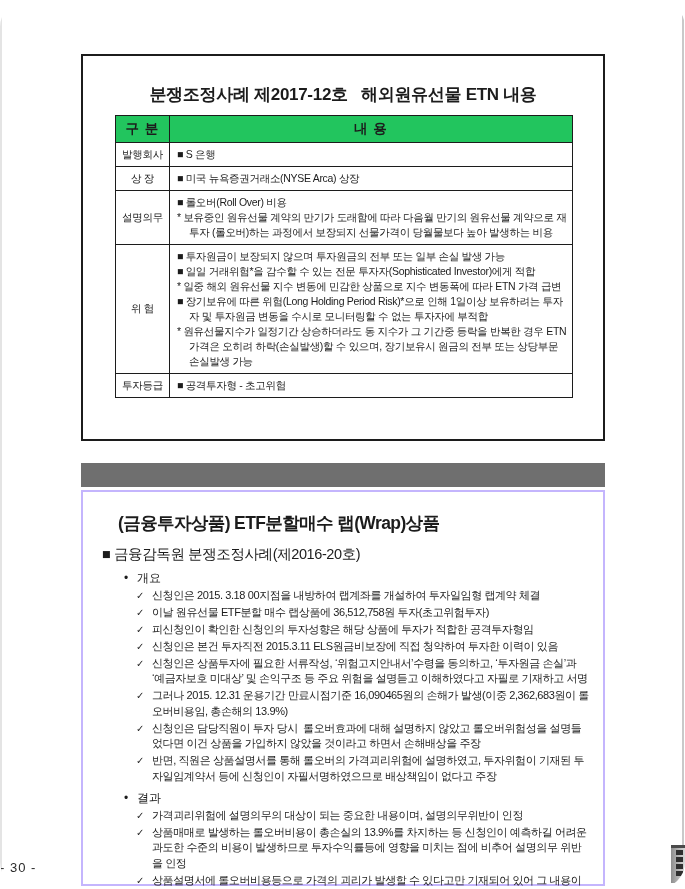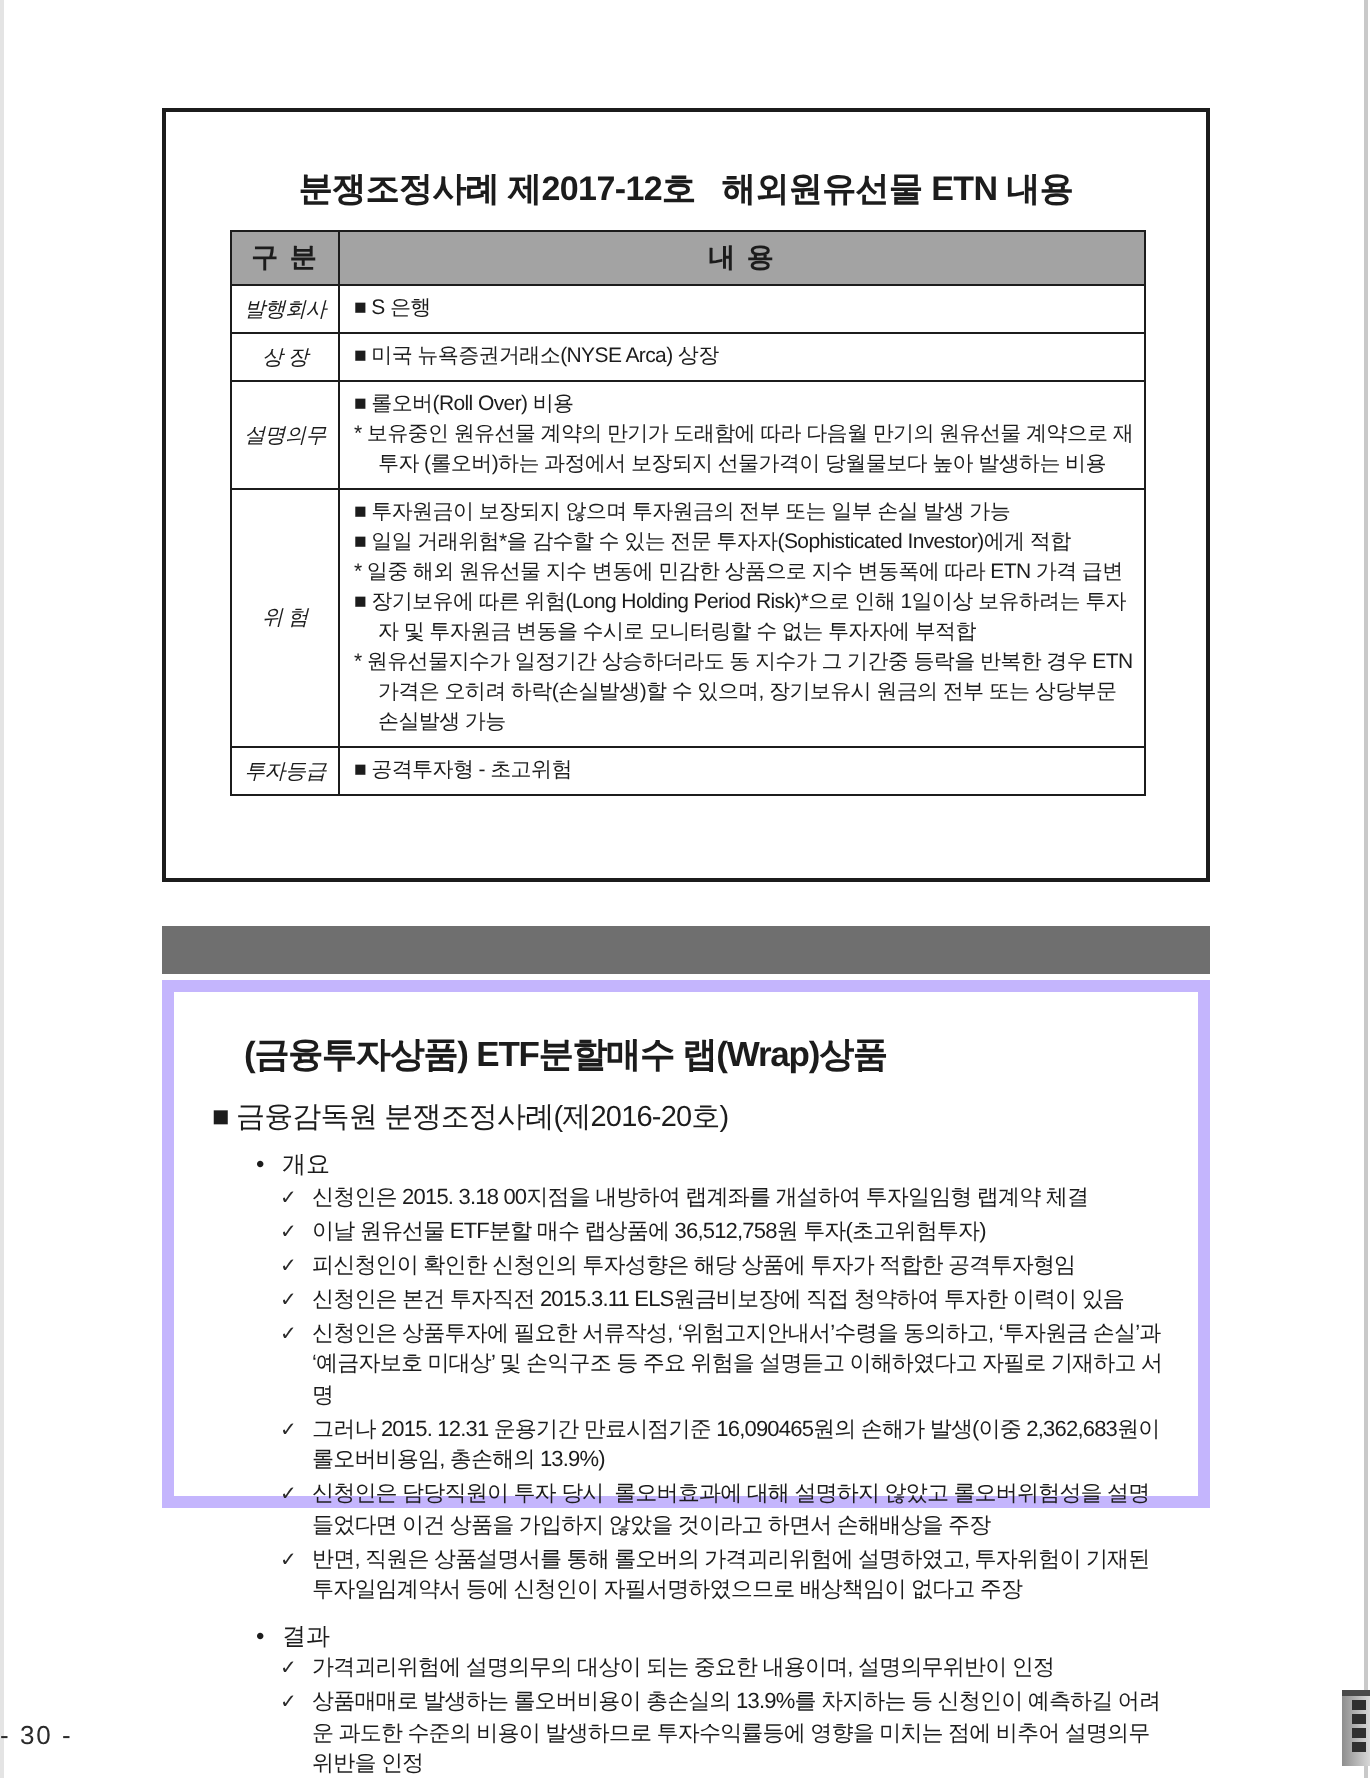--- a/index.html
+++ b/index.html
@@ -1,59 +1,60 @@
 <!DOCTYPE html>
 <html><head>
 <meta charset="utf-8">
 <style>
   html,body { margin:0; padding:0; background:#ffffff; }
   .page {
     position:relative; width:685px; height:889px; background:#ffffff;
     font-family:"Liberation Sans","DejaVu Sans",sans-serif; color:#1c1c1c;
     overflow:hidden;
+    border-radius:27px;
   }
   .left-edge  { position:absolute; left:0; top:0; width:2px; height:100%; background:#e4e4e4; }
   .right-edge { position:absolute; left:682px; top:0; width:2px; height:100%; background:#c9c9c9; }
 
   
   .box1 {
     position:absolute; left:81px; top:54px; width:524px; height:387px;
     border:2px solid #1c1c1c; box-sizing:border-box; background:#fff;
   }
   .box1-title {
     margin-top:27px; text-align:center; font-size:17px; font-weight:600;
     letter-spacing:-0.3px; white-space:pre;
   }
   .etn-table {
     position:absolute; left:32px; top:59px; width:458px;
     border-collapse:collapse; table-layout:fixed;
   }
   .etn-table th, .etn-table td { border:1.5px solid #1c1c1c; }
   .etn-table thead th {
-    background:#a3a3a3; font-size:13.5px; font-weight:600;
+    background:#22c55e; font-size:13.5px; font-weight:600;
     height:24px; letter-spacing:1px; text-align:center;
   }
   .etn-table th.col-label { width:51px; }
   .etn-table td.label {
     text-align:center; vertical-align:middle; font-size:10.5px;
-    padding:2px 1px; letter-spacing:-0.3px;font-style:italic;
+    padding:2px 1px; letter-spacing:-0.3px;
   }
   .etn-table td.content {
     font-size:10.5px; padding:4px 5px 4px 7px; letter-spacing:-0.3px;
     vertical-align:middle;
   }
   .tline { padding-left:12px; text-indent:-12px; line-height:15px; }
 
   
   .gray-bar { position:absolute; left:81px; top:463px; width:524px; height:24px; background:#6f6f6f; }
 
   
   .box2 {
-    position:absolute; left:81px; top:490px; width:524px; height:264px;
-    border:6px solid #c4b5fd; box-sizing:border-box; background:#fff;
+    position:absolute; left:81px; top:490px; width:524px; height:396px;
+    border:2px solid #c4b5fd; box-sizing:border-box; background:#fff;
   }
   .box2-title {
     margin:19px 0 0 35px; font-size:17.5px; font-weight:bold; letter-spacing:-0.6px;
   }
   .box2-subtitle { margin:10px 0 0 19px; font-size:14.5px; letter-spacing:-0.4px; }
   .case-sections { margin:4px 14px 0 41px; }
   .bullet-row { font-size:12px; line-height:15px; margin-top:7px; }
   .bullet-row .dot { display:inline-block; width:13px; }
   .check-row { display:flex; margin-left:12px; margin-top:1.5px; }
   .check { flex:none; width:16px; font-size:10px; line-height:15.5px; color:#2a2a2a; }

